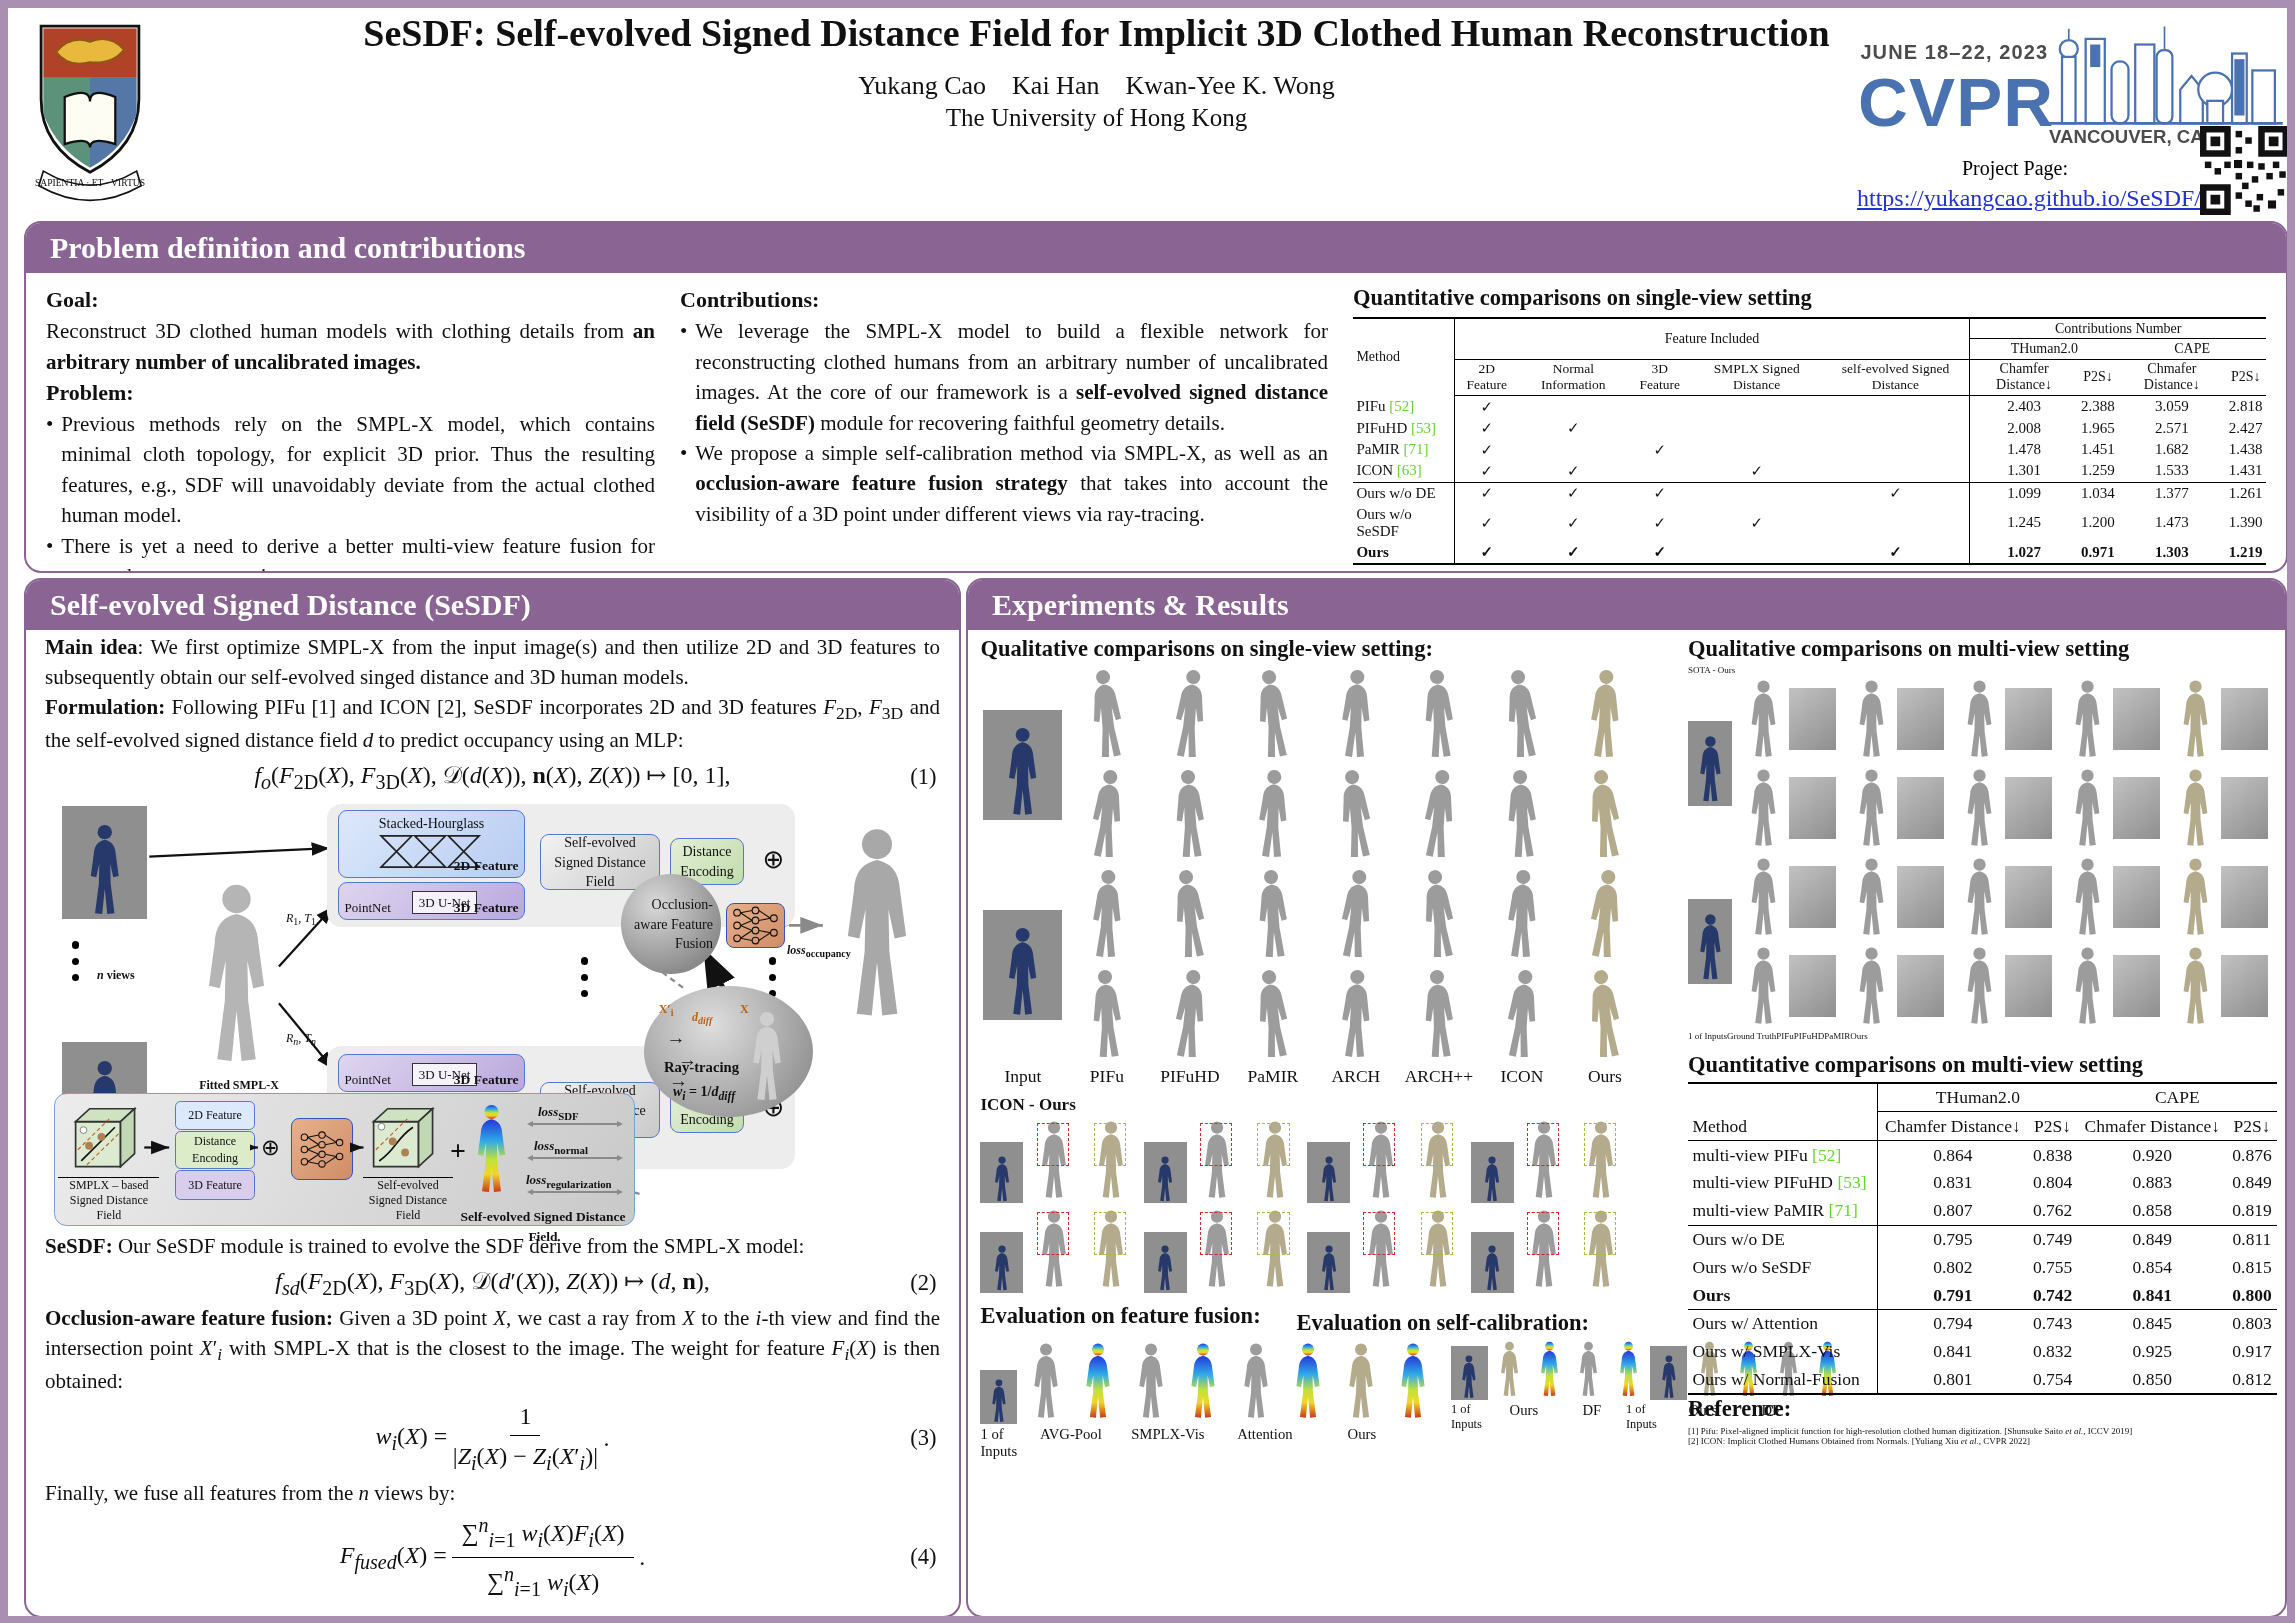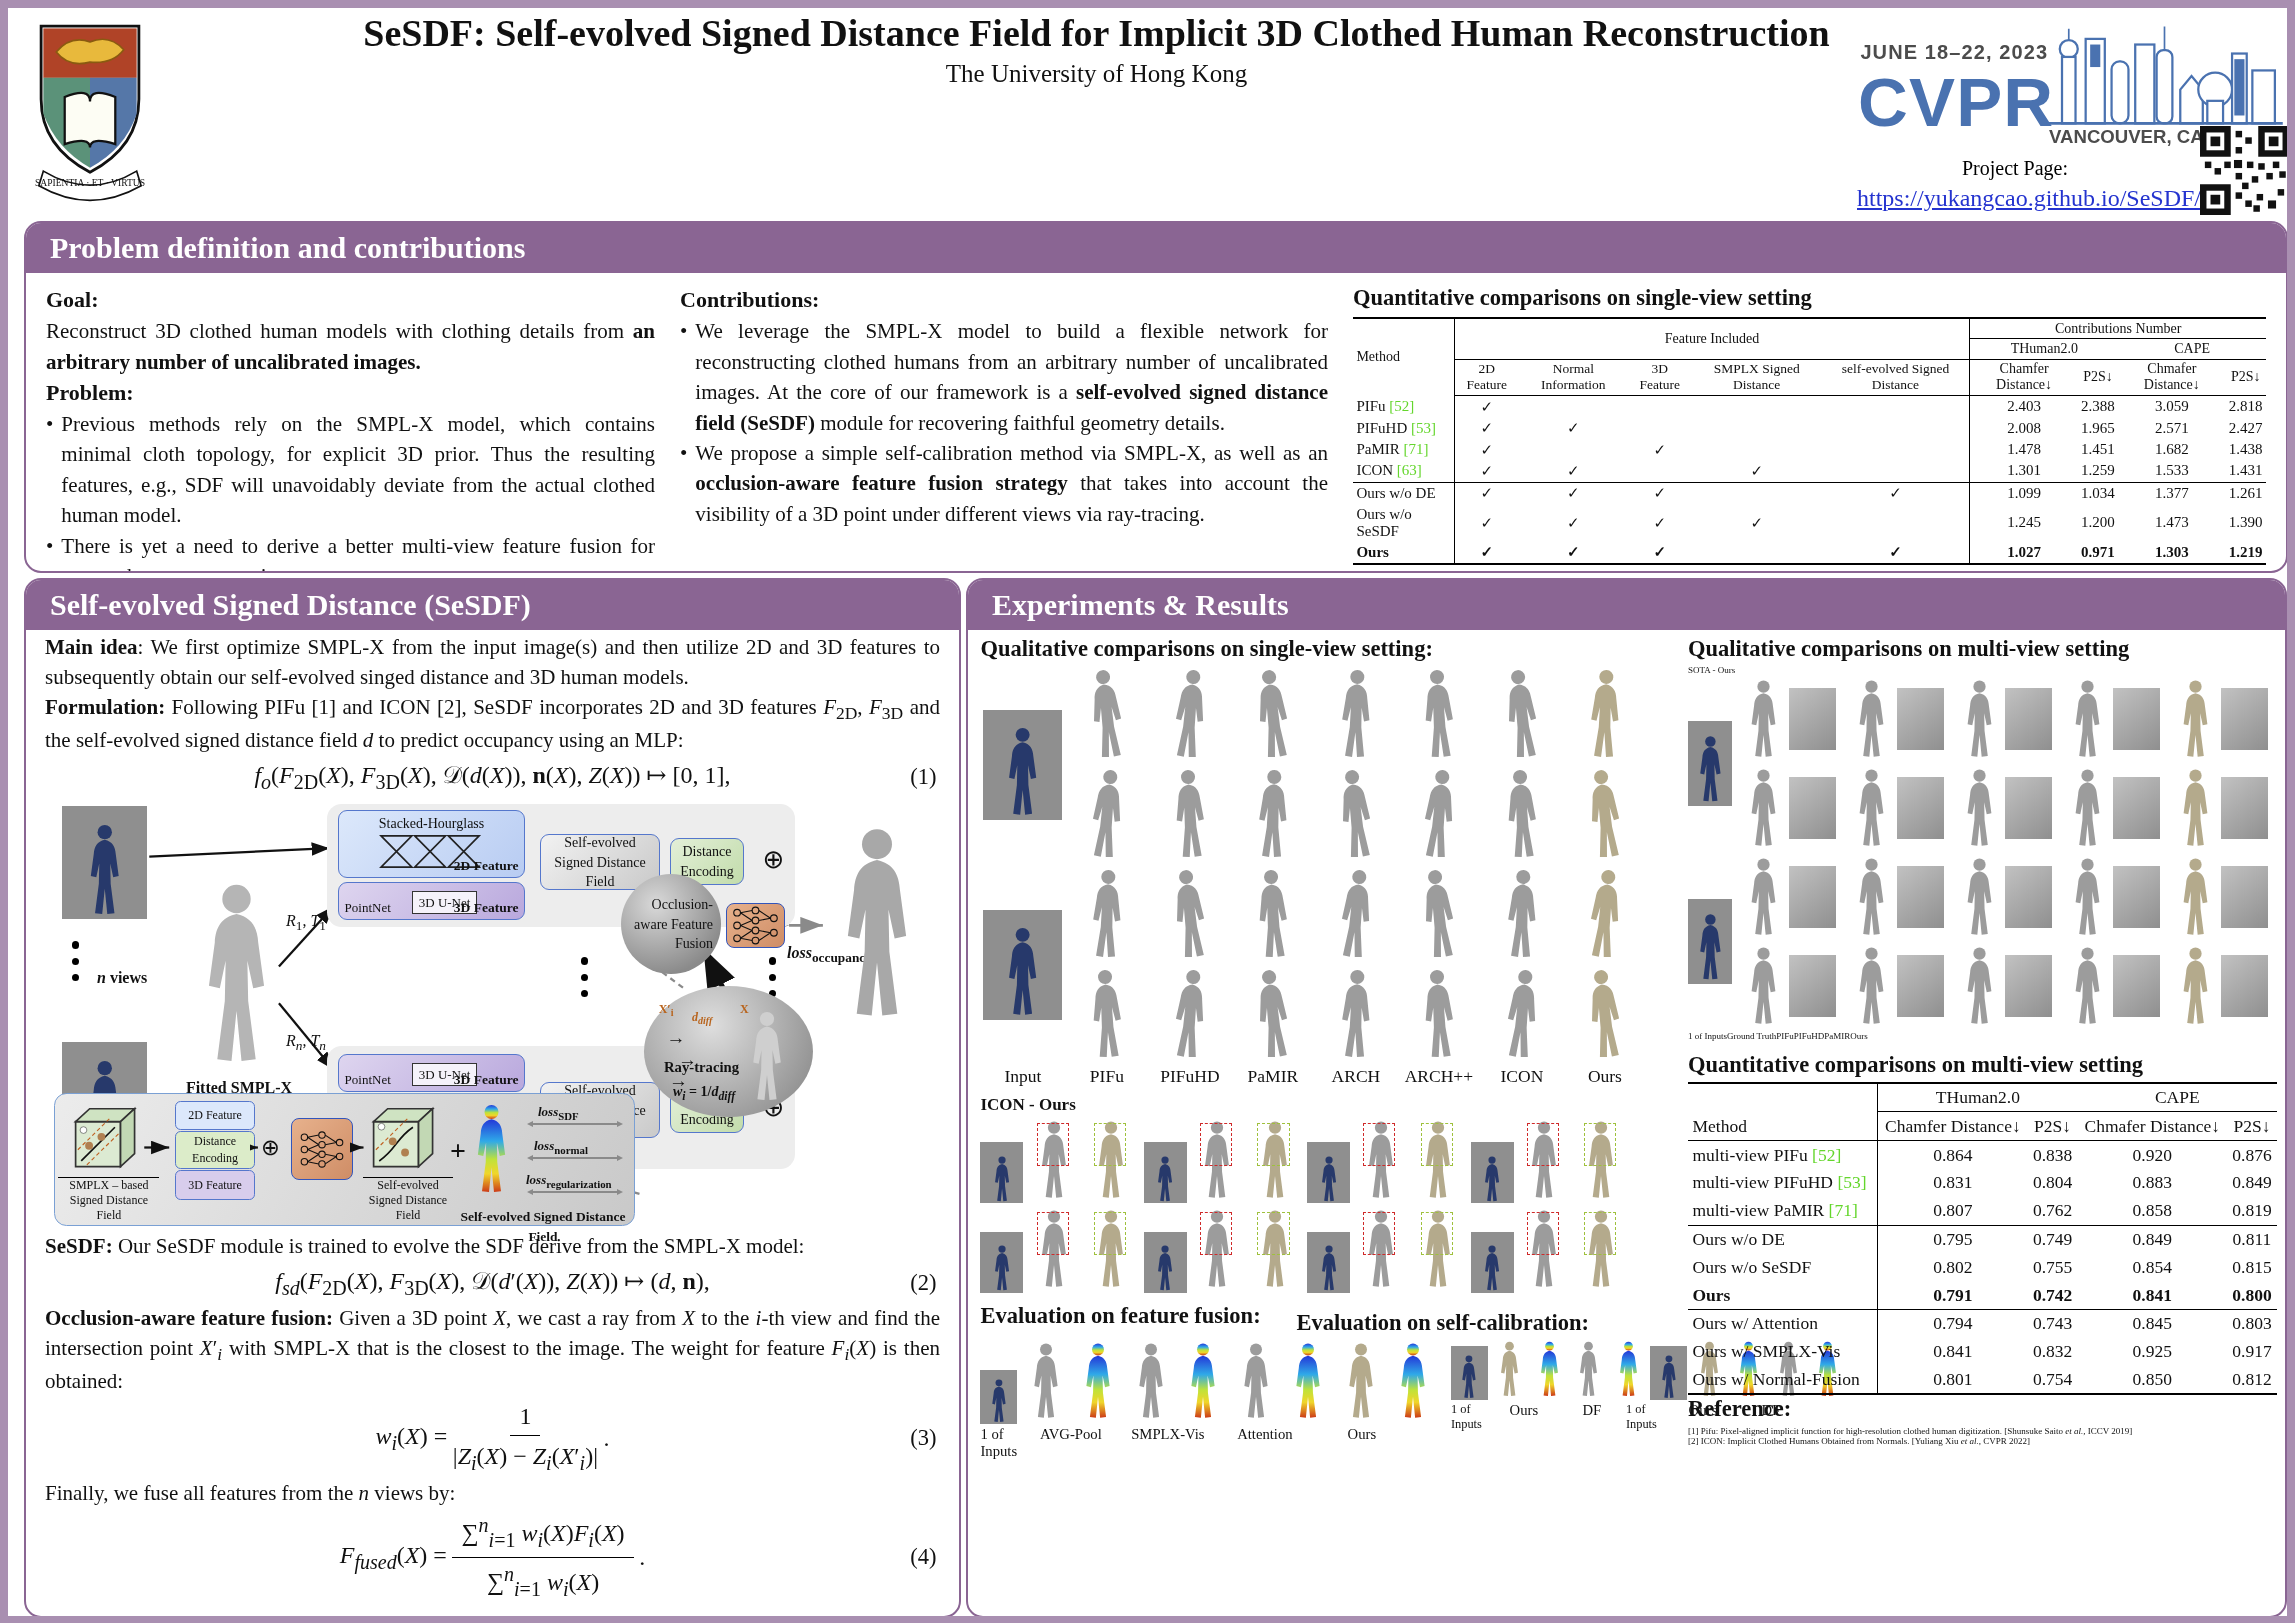--- a/index.html
+++ b/index.html
@@ -78,21 +78,21 @@
   .oplus{font-size:26px;line-height:26px;text-align:center;}
   .sphere{border-radius:50%;background:radial-gradient(circle at 35% 30%,#d9d9d9,#8a8a8a 75%);display:flex;align-items:center;justify-content:center;text-align:right;font-size:14px;padding:8px;}
   .mlpbox{border:1.7px solid #3355bb;border-radius:8px;background:linear-gradient(135deg,#e7b18c,#cf8d66);display:flex;align-items:center;justify-content:center;}
   .rayc{border-radius:50%;background:radial-gradient(circle at 40% 30%,#dedede,#939393 80%);}
   .ray-lb{position:absolute;left:20px;top:54px;font-size:14.7px;font-weight:bold;}
   .ray-w{position:absolute;left:29px;bottom:12.4px;font-size:14px;font-weight:bold;}
   .ray-ar{position:absolute;font-size:19px;}
   .ray-o{color:#b8641d;font-size:12px;font-weight:bold;}
   .dots{position:absolute;display:flex;flex-direction:column;gap:9px;}
   .dots i{width:7.3px;height:7.3px;border-radius:50%;background:#000;}
-  .dg-lbl{position:absolute;font-size:16px;}
+  .dg-lbl{position:absolute;font-size:12px;}
   .inset{border:1.7px solid #7aa0d4;border-radius:12.4px;background:linear-gradient(120deg,#ececec,#c9c9c9);}
   .cubecap{position:absolute;text-align:center;font-size:12px;line-height:1.25;border-top:1.1px solid #000;}
   .ins-box{position:absolute;border:1.7px solid #5577cc;border-radius:5.6px;font-size:12px;display:flex;align-items:center;justify-content:center;text-align:center;padding:1.1px;}
   .ib-2d{background:#dce8fb;} .ib-de{background:#dcecc9;} .ib-3d{background:#d8cdec;}
   .loss-lb{position:absolute;font-size:13px;font-weight:bold;}
   .loss-ar{position:absolute;height:0;border-top:2.3px solid #8a8a8a;}
   .loss-ar:before,.loss-ar:after{content:"";position:absolute;top:-4.5px;border:3.4px solid transparent;}
   .loss-ar:before{left:-5.6px;border-right:6.8px solid #8a8a8a;}
   .loss-ar:after{right:-5.6px;border-left:6.8px solid #8a8a8a;}
   .ins-cap{position:absolute;font-size:13.5px;font-weight:bold;}
@@ -176,20 +176,21 @@
     <path d="M45 60 q25 -30 60 -18 q35 -14 60 14 q-20 26 -60 22 q-38 10 -60 -18 Z" fill="#e8b93c" stroke="#8a5a10" stroke-width="3"></path>
     <path d="M22 106 h83 v160 q-60 -34 -83 -96 Z" fill="#5b9279"></path>
     <path d="M105 106 h83 v64 q-20 62 -83 96 Z" fill="#5577a8"></path>
     <path d="M60 140 q45 -18 45 8 q0 -26 45 -8 v84 q-45 -14 -45 6 q0 -20 -45 -6 Z" fill="#fdfdf4" stroke="#111" stroke-width="4"></path>
     <path d="M22 272 q83 50 166 0 l8 26 q-91 52 -182 0 Z" fill="#fff" stroke="#111" stroke-width="3"></path>
     <text x="105" y="298" font-size="17" text-anchor="middle" fill="#111">SAPIENTIA · ET · VIRTUS</text>
   </svg>
 
   <div class="hdr-center">
     <div class="hdr-title">SeSDF: Self-evolved Signed Distance Field for Implicit 3D Clothed Human Reconstruction</div>
+    <div class="hdr-authors">Yukang Cao Kai Han Kwan-Yee K. Wong</div>
     <div class="hdr-affil">The University of Hong Kong</div>
   </div>
 
   <div class="cvpr">
     <div class="cvpr-dates">JUNE 18–22, 2023</div>
     <div class="cvpr-name">CVPR</div>
     <svg class="cvpr-sky" viewBox="0 0 420 190" fill="#fff" stroke="#4a72b0" stroke-width="4">
       <line x1="40" y1="12" x2="40" y2="60" stroke-width="3"></line>
         <circle cx="40" cy="48" r="16"></circle>
       <rect x="28" y="62" width="24" height="118"></rect>

